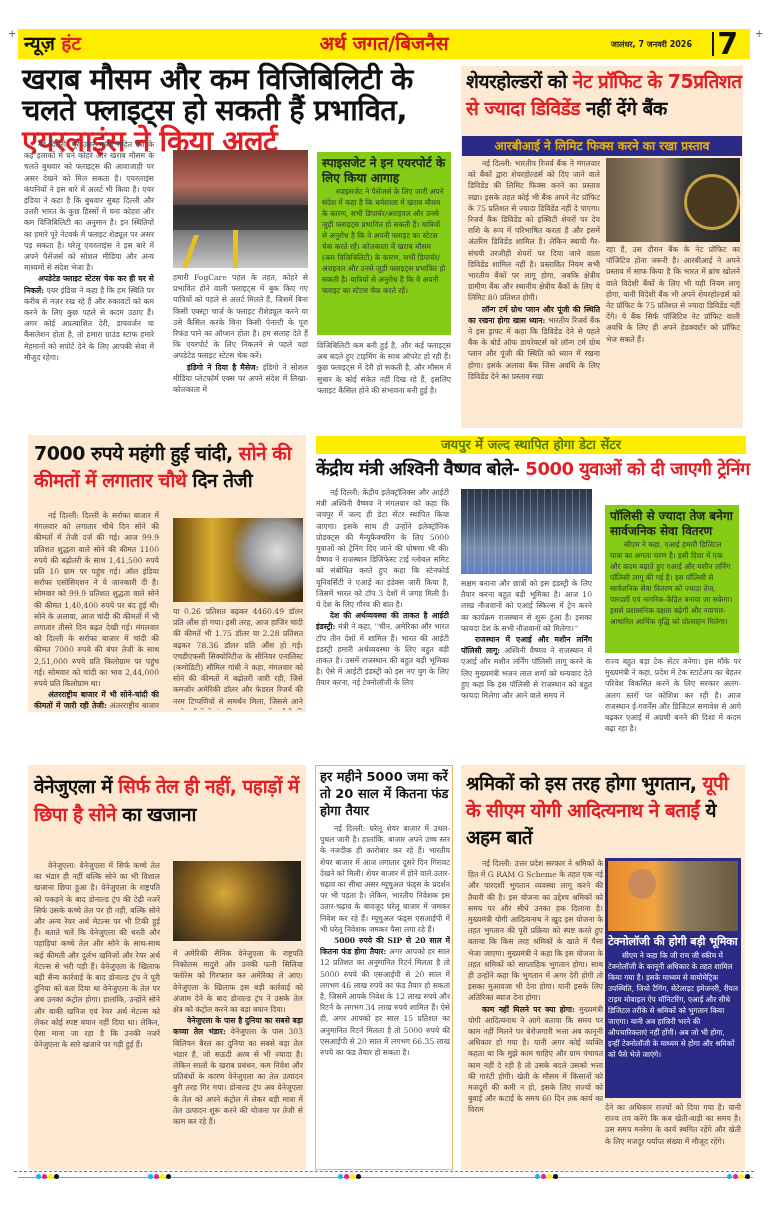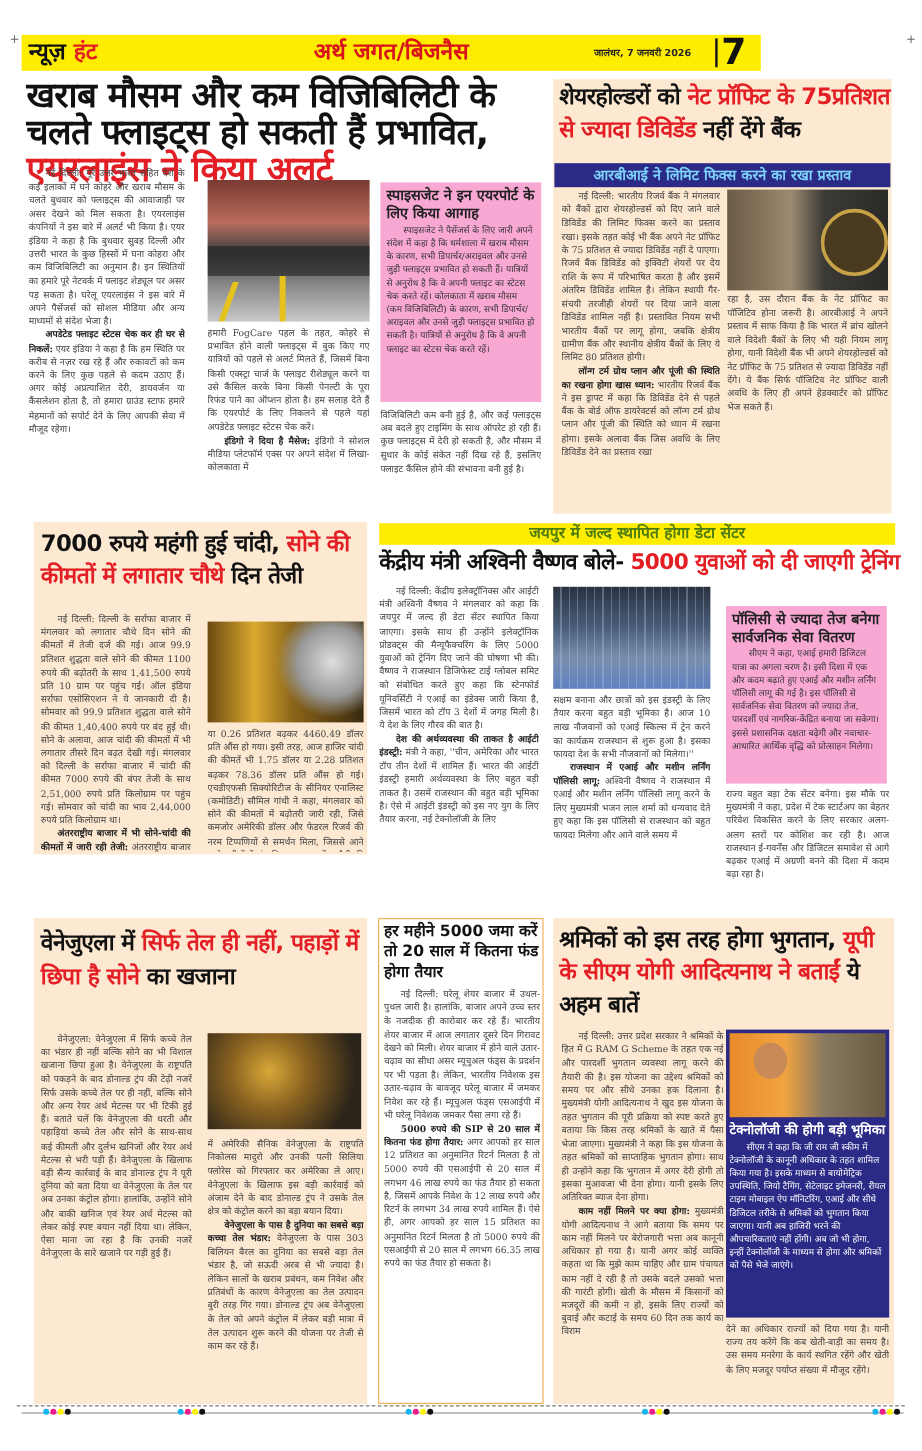--- a/index.html
+++ b/index.html
@@ -1,35 +1,35 @@
 <!DOCTYPE html>
 <html><head>
 <meta charset="utf-8">
 <style>
 *{box-sizing:border-box;margin:0;padding:0}
 body{width:768px;height:1209px;background:#fff;font-family:"DejaVu Serif",serif;color:#333;position:relative;overflow:hidden}
 .abs{position:absolute}
-.page-head{position:absolute;left:18px;top:29px;width:616px;height:30px;background:#ffed00}
+.page-head{position:absolute;left:18px;top:29px;width:732px;height:30px;background:#ffed00}
 .logo{position:absolute;left:6px;top:2px;font-family:"DejaVu Sans",sans-serif;font-weight:bold;font-size:19px;line-height:24px}
 .logo .a{color:#111}.logo .b{color:#e31e24}
 .section-title{position:absolute;left:0;width:100%;top:2px;text-align:center;font-family:"DejaVu Sans",sans-serif;font-weight:bold;font-size:19px;color:#d9131a;line-height:24px}
 .dateline{position:absolute;right:58px;top:9px;font-family:"DejaVu Sans",sans-serif;font-size:8px;font-weight:bold;color:#222}
 .pg-div{position:absolute;right:36px;top:3px;width:2px;height:24px;background:#111}
 .pgno{position:absolute;right:12px;top:-2px;font-family:"DejaVu Sans",sans-serif;font-weight:bold;font-size:30px;color:#111;line-height:34px}
 .reg{position:absolute;font-size:10px;color:#666;font-family:"DejaVu Sans",sans-serif}
 .panel{position:absolute;background:#fde9d2}
 .hl{font-family:"DejaVu Sans",sans-serif;font-weight:bold;color:#111;letter-spacing:-0.5px}
 .hl .r{color:#e31e24}
 .body{font-size:7.6px;line-height:11.2px;color:#444;text-align:justify}
 .body b{color:#222}
 .img{position:absolute;overflow:hidden}
-.box-orange{position:absolute;background:#f9a8d4}
+.box-orange{position:absolute;background:#84cc16}
 .box-orange h3{font-family:"DejaVu Sans",sans-serif;font-size:12px;line-height:15px;color:#222}
 .box-orange p{font-size:7.4px;line-height:11px;color:#333;text-indent:14px}
-.blueband{position:absolute;background:#2b2a86;color:#7dd3fc;font-family:"DejaVu Sans",sans-serif;font-weight:bold;text-align:center}
+.blueband{position:absolute;background:#2b2a86;color:#eab308;font-family:"DejaVu Sans",sans-serif;font-weight:bold;text-align:center}
 .ybanner{position:absolute;background:#ffed00;color:#4d7c0f;font-family:"DejaVu Sans",sans-serif;font-weight:bold;text-align:center}
 .col{position:absolute}
 .indent{text-indent:14px}
 .dash{position:absolute;border-top:1px dashed #777}
 .cmyk{position:absolute;height:6px;display:flex;gap:1px}
 .cmyk i{display:block;width:5px;height:5px;border-radius:50%}
 .hline{position:absolute;height:1px;background:#999}
 .sip-box{position:absolute;border:1.5px solid #f0b35c;background:#fff}
 </style>
 </head>

